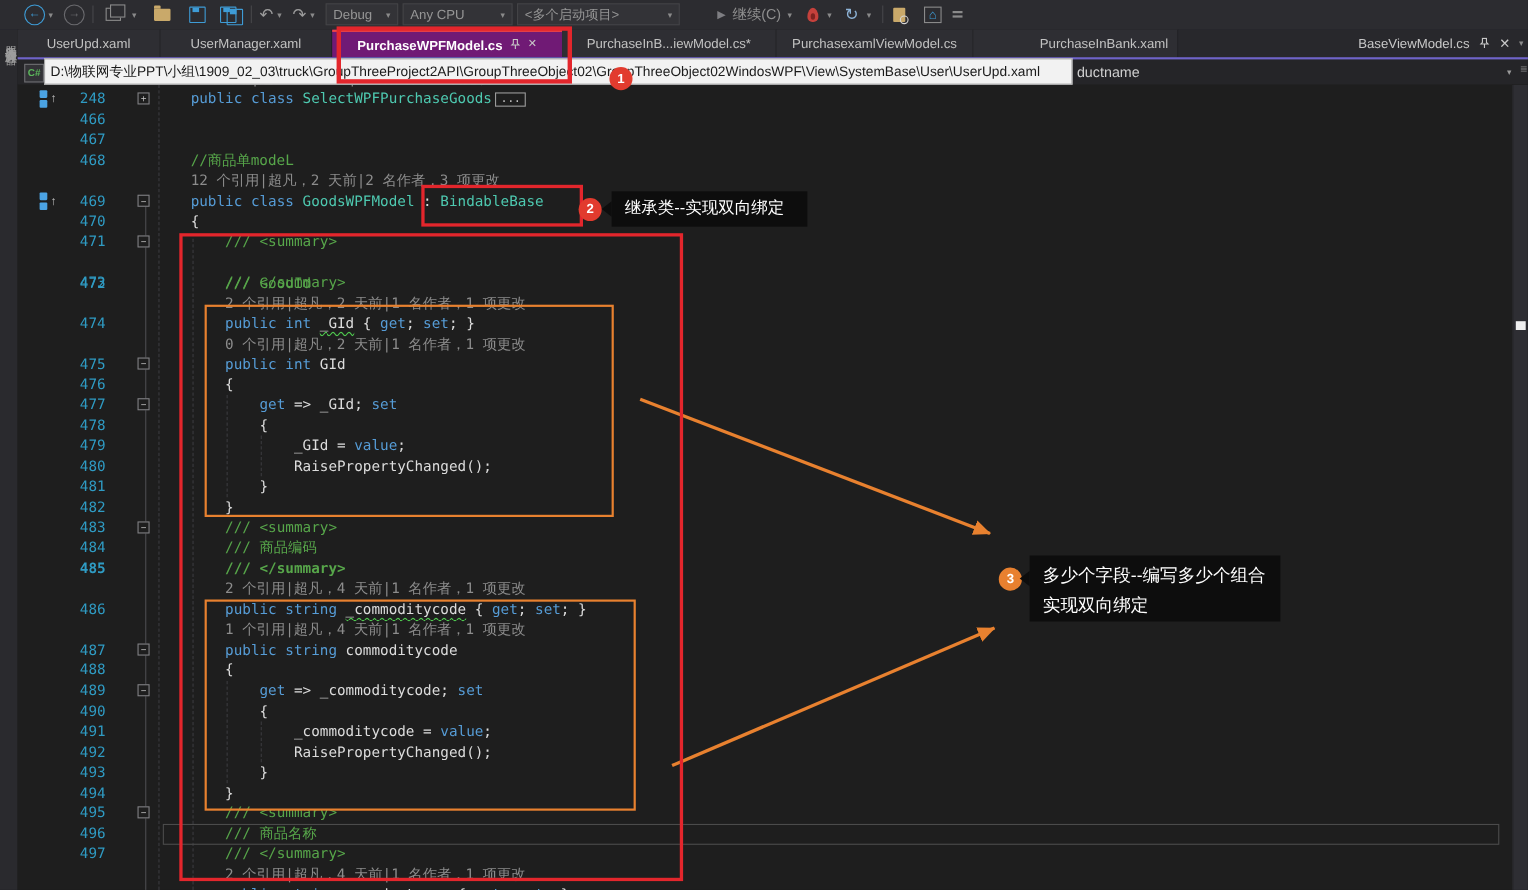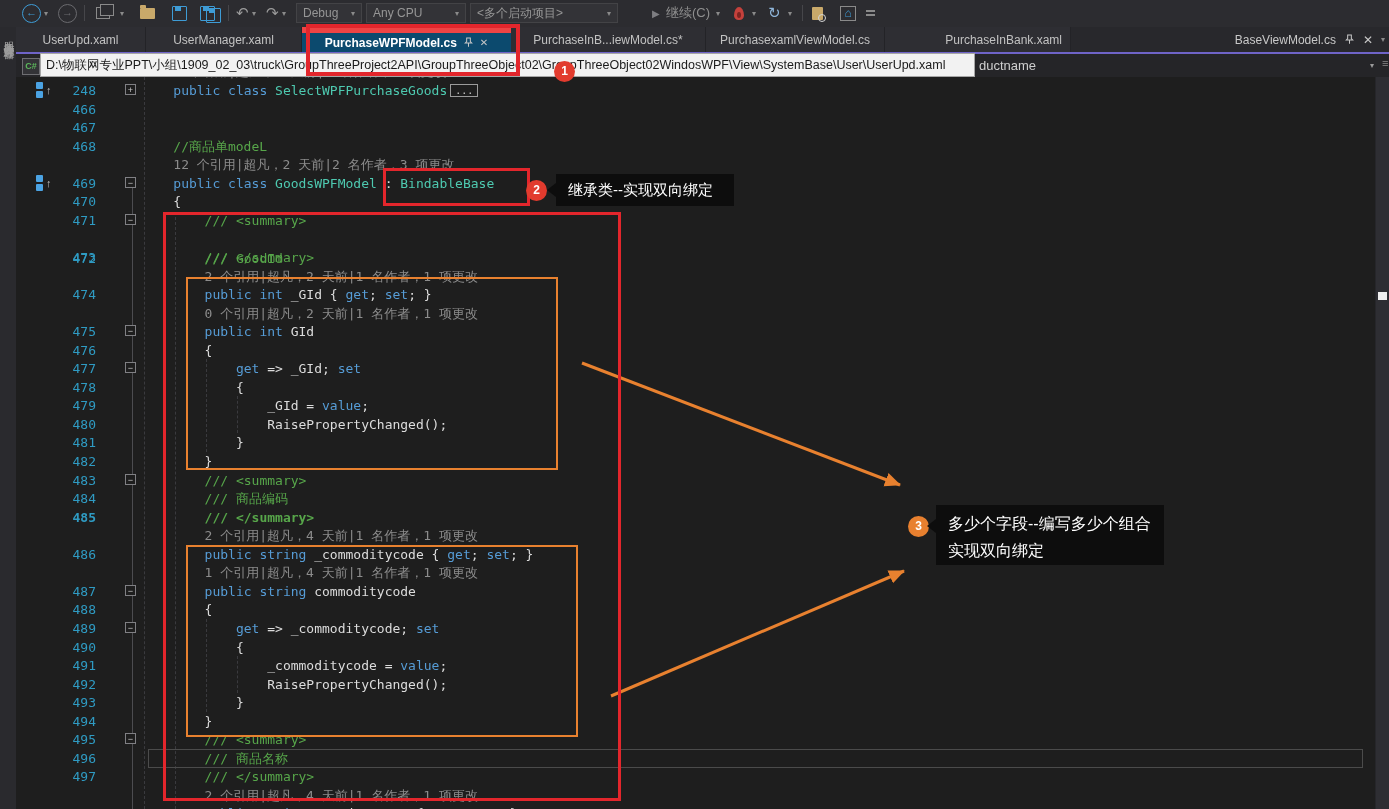--- a/index.html
+++ b/index.html
@@ -27,21 +27,21 @@
   .homebox{width:14px;height:13px;border:1px solid #8A8A8A;color:#3E9CD6;font-size:12px;line-height:12px;text-align:center;}
   .bars{width:9px;display:flex;flex-direction:column;gap:2px;align-items:center;}
   .bars i{display:block;width:9px;height:2px;background:#8A8A8A;}
   
   #sidestrip{position:absolute;left:0;top:27px;width:16px;height:782px;background:#2A2A2E;border-right:1px solid #1A1A1C;}
   #sidestrip .vlabel{position:absolute;left:1px;top:6px;writing-mode:vertical-rl;font-size:11px;color:#9E9E9E;letter-spacing:1px;}
   
   #tabbar{position:absolute;left:16px;top:27px;width:1373px;height:25px;background:#28282C;display:flex;align-items:flex-end;}
   .tab{height:25px;box-sizing:border-box;display:flex;align-items:center;justify-content:center;gap:6px;
        background:#2E2E33;color:#C2C2C2;font-size:12px;border-right:1px solid #232327;padding:0 8px;overflow:hidden;white-space:nowrap;}
-  .tab.active{background:#0c4a6e;color:#FFFFFF;font-weight:bold;border-top:6px solid #ef4444;border-right:none;}
+  .tab.active{background:#701a75;color:#FFFFFF;font-weight:bold;border-top:2px solid #ef4444;border-right:none;}
   .tab .tclose{font-size:10px;color:#C8C8C8;font-weight:normal;}
   .pinsvg{width:11px;height:11px;}
   #tabright{position:absolute;right:4px;top:27px;height:25px;display:flex;align-items:center;gap:8px;color:#C8C8C8;font-size:12px;}
   
   #navbar{position:absolute;left:16px;top:52px;width:1373px;height:25px;background:#252528;border-top:2px solid #6F64C8;box-sizing:border-box;}
   #csicon{position:absolute;left:6px;top:4px;width:16px;height:15px;border:1px solid #6E6E72;background:#333337;
           color:#5BB75B;font-size:9px;font-weight:bold;text-align:center;line-height:15px;}
   #membertext{position:absolute;left:963px;top:4px;color:#CFCFCF;font-size:13px;}
   #navcaret{position:absolute;left:1354px;top:7px;font-size:8px;color:#9A9A9A;}
   #navgrip{position:absolute;left:1366px;top:3px;font-size:11px;color:#8A8A8A;}
@@ -58,21 +58,21 @@
   .foldbox{position:absolute;left:109px;top:3px;width:11px;height:11px;border:1px solid #808084;background:#1E1E1E;
            color:#C8C8C8;font-size:9px;line-height:10px;text-align:center;box-sizing:border-box;z-index:3;}
   .gicon{position:absolute;left:20px;top:1px;width:22px;height:16px;}
   .gicon b{position:absolute;left:0;width:7px;height:7px;background:#4BA3E3;border-radius:1px;}
   .gicon b.b2{top:9px;}
   .gicon em{position:absolute;left:10px;top:0;font-style:normal;color:#C0C0C0;font-size:11px;line-height:16px;}
   pre.code{position:absolute;left:126px;top:0;margin:0;font-family:"DejaVu Sans Mono","Liberation Mono",monospace;
            font-size:13px;line-height:19px;white-space:pre;}
   .tk-kw{color:#569CD6;} .tk-ty{color:#4EC9B0;} .tk-pl{color:#DCDCDC;} .tk-cm{color:#57A64A;}
   .tk-ln{color:#8C8C8C;}
-  .tk-sq{text-decoration-style:wavy;text-decoration-color:#4EC94E;text-decoration-thickness:1px;text-underline-offset:3px;}
+  .tk-sq{text-decoration:underline;text-decoration-style:wavy;text-decoration-color:#4EC94E;text-decoration-thickness:1px;text-underline-offset:3px;}
   .collapsedbox{display:inline-block;border:1px solid #9B9B9B;color:#C8C8C8;font-size:10px;line-height:11px;
                 padding:0 4px;margin-left:3px;vertical-align:1px;}
   #curline{position:absolute;left:132px;top:672px;width:1215px;height:19px;border:1px solid #4B4B4B;box-sizing:border-box;z-index:2;}
   
   #vscroll{position:absolute;right:0;top:0;width:13px;height:732px;background:#2E2E33;border-left:1px solid #26262A;}
   #vthumb{position:absolute;right:2px;top:215px;width:9px;height:8px;background:#EFEFEF;}
   
   .redbox{position:absolute;border:4px solid #E3262C;box-sizing:border-box;z-index:65;pointer-events:none;}
   .orangebox{position:absolute;border:2px solid #E8812F;box-sizing:border-box;z-index:40;pointer-events:none;}
   .badge{position:absolute;width:21px;height:21px;border-radius:50%;color:#FFF;font-size:12px;font-weight:bold;

